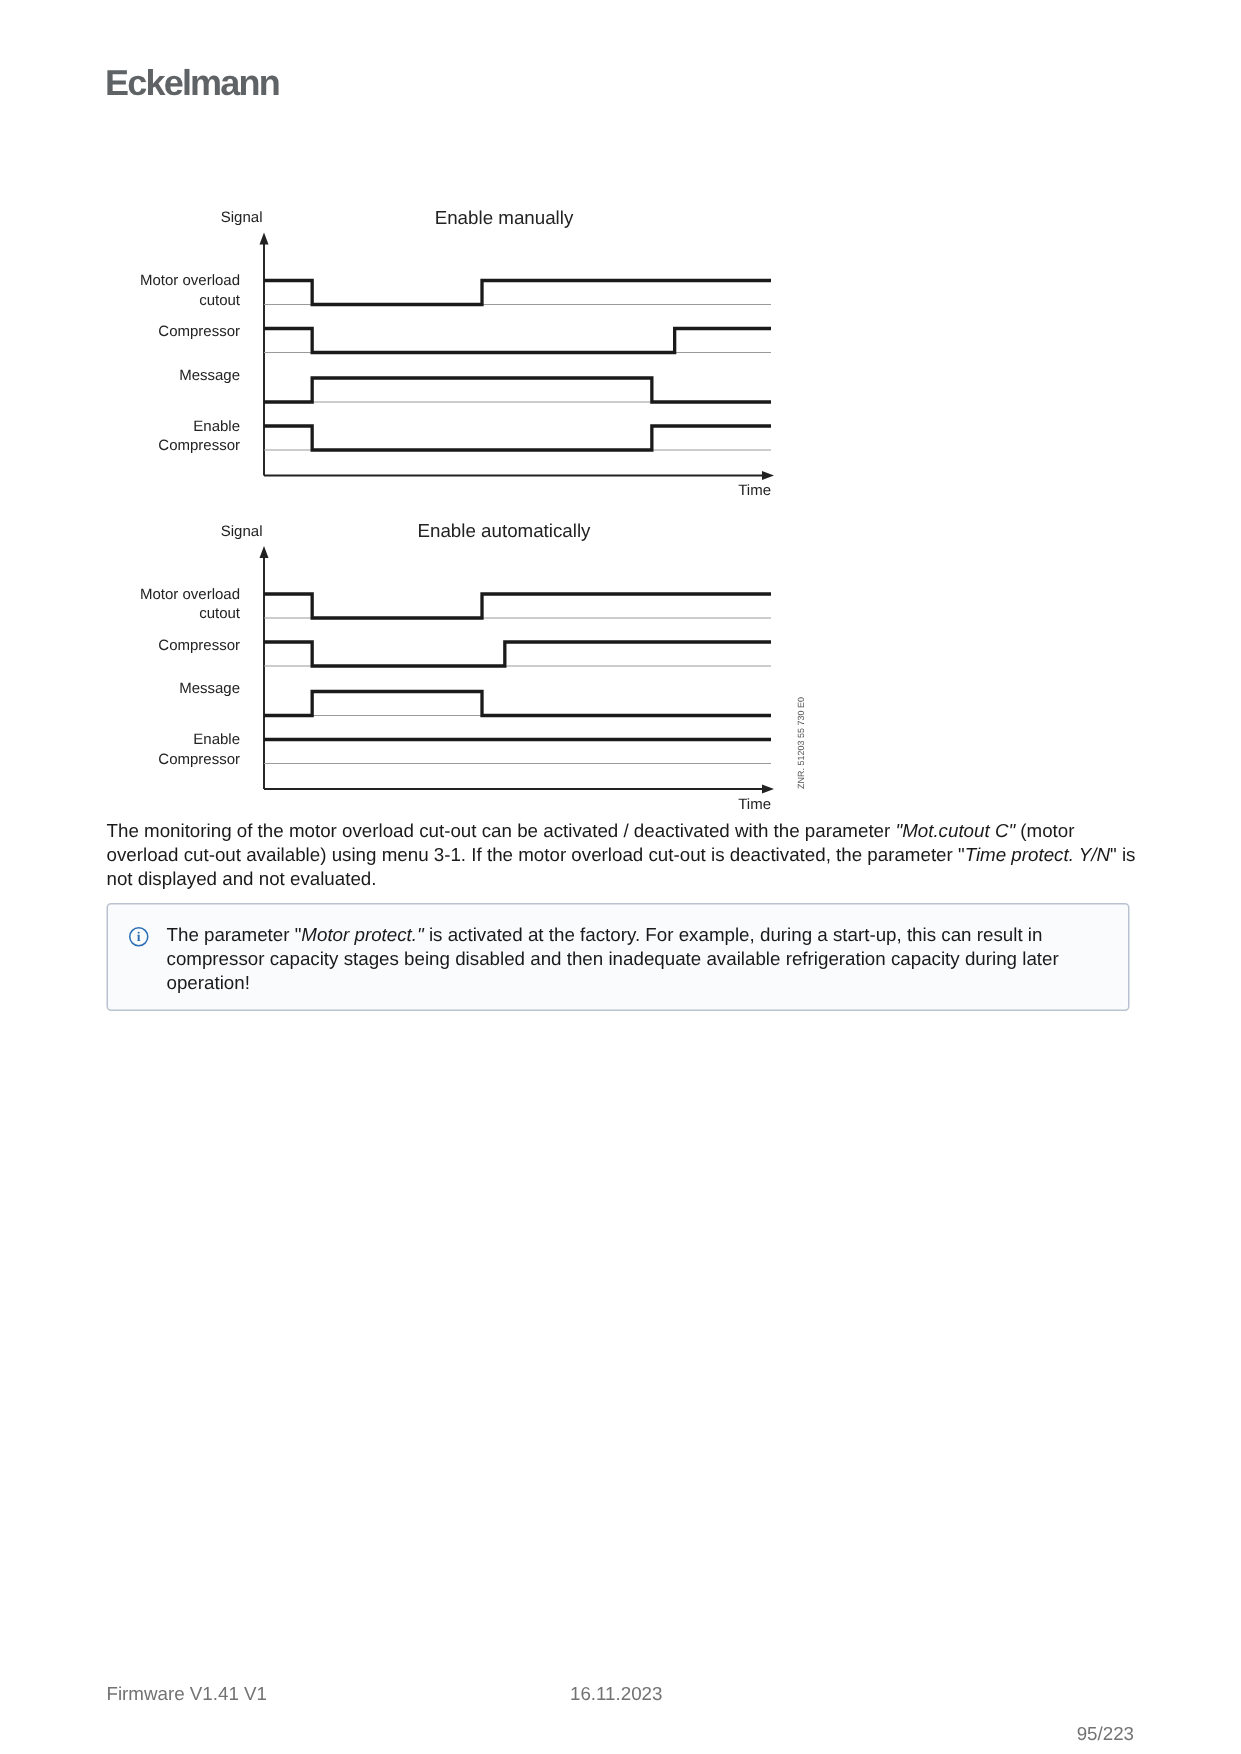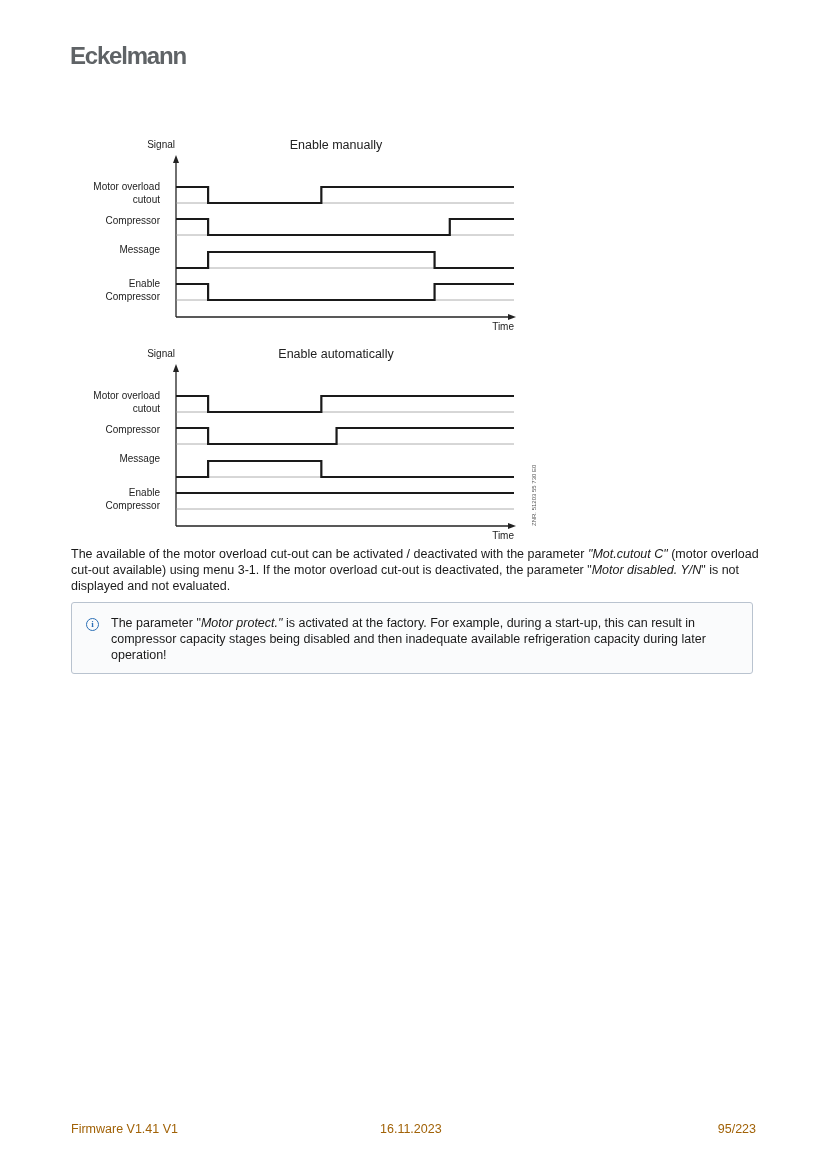--- a/index.html
+++ b/index.html
@@ -17,24 +17,24 @@
                font-size: 12.5px; line-height: 16px; color: #1a1a1a; }
   .note { position: absolute; left: 71px; top: 602px; width: 682px; height: 72px;
           border: 1px solid #b9c3cf; border-radius: 3px; background: #fafbfc;
           box-sizing: border-box; }
   .note-icon { position: absolute; left: 14px; top: 15px; width: 11px; height: 11px;
                border: 1.4px solid #2a6fb6; border-radius: 50%; color: #2a6fb6;
                font-size: 9px; font-weight: 700; line-height: 11px; text-align: center;
                font-family: "Liberation Serif", serif; }
   .note-text { position: absolute; left: 39px; top: 12px; width: 630px;
                font-size: 12.5px; line-height: 16px; color: #1a1a1a; }
-  .footer { position: absolute; top: 1122px; font-size: 12.5px; color: #a16207; }
+  .footer { position: absolute; top: 1122px; font-size: 12.5px; color: #737373; }
   .f-left { left: 71px; }
   .f-center { left: 380px; }
-  .f-right { right: 71px; }
+  .f-right { right: 71px; margin-top: 27px; }
   i { font-style: italic; }
 </style>
 </head>
 <body>
 
 <div class="logo">Eckelmann</div>
 
 <div class="diagram" style="top:135px;">
   <svg id="diag0" width="480" height="200">
     <text class="d-label" x="103" y="13" text-anchor="end">Signal</text>
@@ -81,21 +81,21 @@
       <text x="88" y="118" text-anchor="end" class="d-label">Message</text>
       <line x1="104" y1="133" x2="442" y2="133" stroke="#9a9a9a" stroke-width="0.8"></line>
       <polyline points="104,133 136.11,133 136.11,117 249.34,117 249.34,133 442,133 442,133" fill="none" stroke="#1a1a1a" stroke-width="2.2"></polyline>
       <text x="88" y="152" text-anchor="end" class="d-label">Enable</text>
       <text x="88" y="165" text-anchor="end" class="d-label">Compressor</text>
       <line x1="104" y1="165" x2="442" y2="165" stroke="#9a9a9a" stroke-width="0.8"></line>
       <polyline points="104,149 442,149 442,149" fill="none" stroke="#1a1a1a" stroke-width="2.2"></polyline>
     </svg>
 </div>
 
-<div class="body-text"><span>The available of the motor overload cut-out can be activated / deactivated with the parameter </span><i>"Mot.cutout C"</i><span> (motor overload cut-out available) using menu 3-1. If the motor overload cut-out is deactivated, the parameter "</span><i>Motor disabled. Y/N</i><span>" is not displayed and not evaluated.</span></div>
+<div class="body-text"><span>The monitoring of the motor overload cut-out can be activated / deactivated with the parameter </span><i>"Mot.cutout C"</i><span> (motor overload cut-out available) using menu 3-1. If the motor overload cut-out is deactivated, the parameter "</span><i>Time protect. Y/N</i><span>" is not displayed and not evaluated.</span></div>
 
 <div class="note">
   <div class="note-icon">i</div>
   <div class="note-text"><span>The parameter "</span><i>Motor protect."</i><span> is activated at the factory. For example, during a start-up, this can result in compressor capacity stages being disabled and then inadequate available refrigeration capacity during later operation!</span></div>
 </div>
 
 <div class="footer f-left">Firmware V1.41 V1</div>
 <div class="footer f-center">16.11.2023</div>
 <div class="footer f-right">95/223</div>
 

